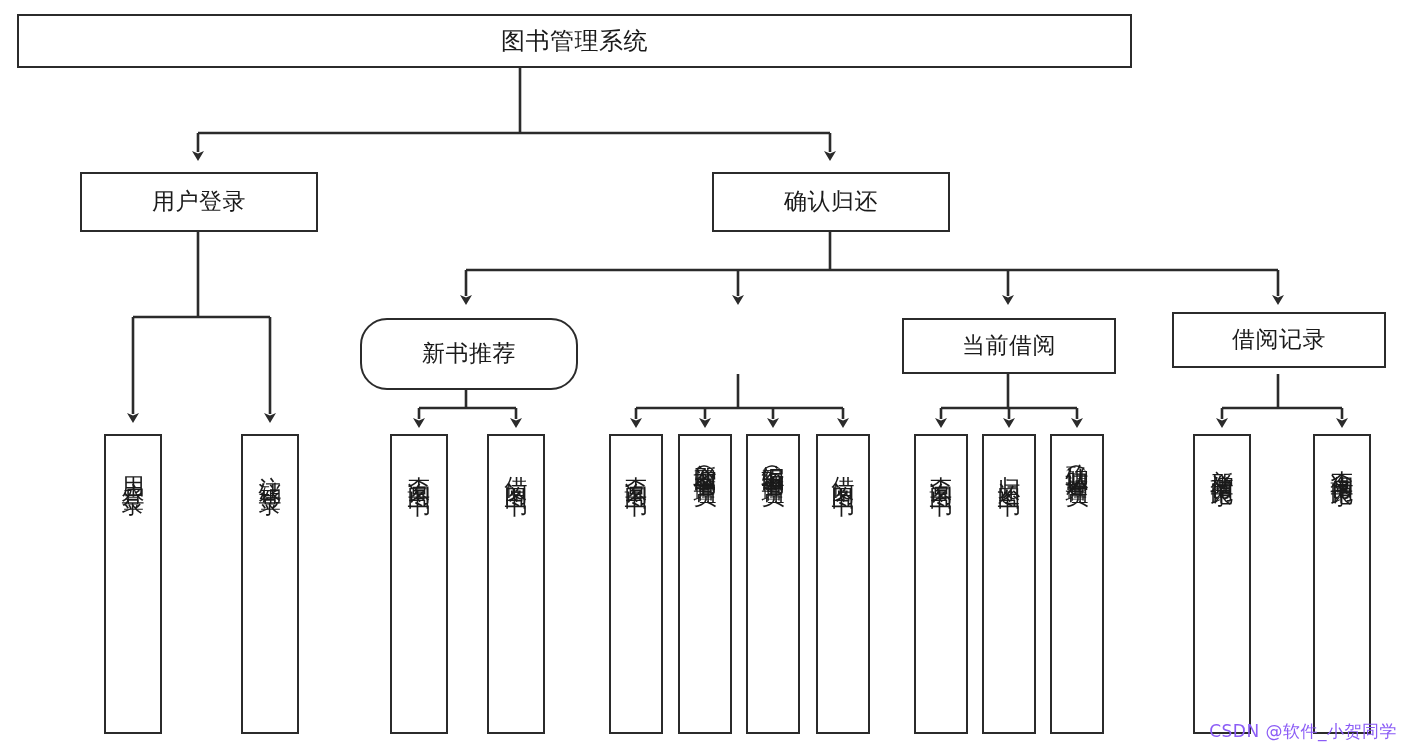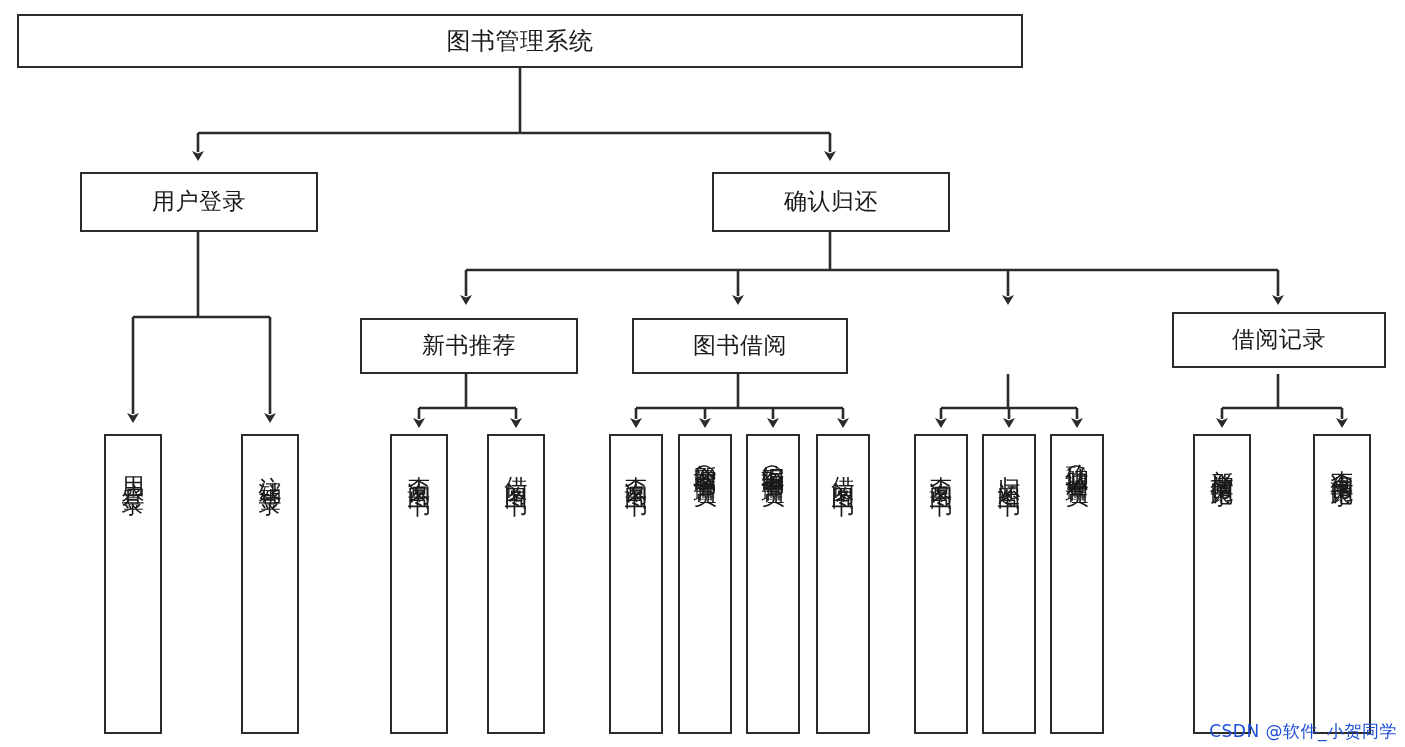--- a/index.html
+++ b/index.html
@@ -63,21 +63,21 @@
     white-space: nowrap;
   }
   .node.vert.tall .node-label {
     letter-spacing: 3px;
   }
   #watermark {
     position: absolute;
     right: 8px;
     bottom: 4px;
     font-size: 17px;
-    color: #1d4ed8;
+    color: #8b5cf6;
     letter-spacing: 0.5px;
     white-space: nowrap;
     font-family: "DejaVu Sans", "Liberation Sans", sans-serif;
   }
 </style>
 </head>
 <body>
 
 <div id="canvas">
 
@@ -124,36 +124,36 @@
       <path d="M1009,408 L1009,419" marker-end="url(#arrow)"></path>
       <path d="M1077,408 L1077,419" marker-end="url(#arrow)"></path>
 
       <path d="M1278,374 L1278,408"></path>
       <path d="M1222,408 L1342,408"></path>
       <path d="M1222,408 L1222,419" marker-end="url(#arrow)"></path>
       <path d="M1342,408 L1342,419" marker-end="url(#arrow)"></path>
     </g>
   </svg>
 
-  <div class="node root horiz" style="left:17px; top:14px; width:1006px; height:54px;">
+  <div class="node root horiz" style="left:17px; top:14px; width:1115px; height:54px;">
     <span class="node-label">图书管理系统</span>
   </div>
 
   <div class="node horiz" style="left:80px; top:172px; width:238px; height:60px;">
     <span class="node-label">用户登录</span>
   </div>
   <div class="node horiz" style="left:712px; top:172px; width:238px; height:60px;">
     <span class="node-label">确认归还</span>
   </div>
 
-  <div class="node horiz" style="left:360px; top:318px; width:218px; height:56px;">
+  <div class="node horiz" style="left:360px; top:318px; width:218px; height:72px;border-radius:27px;">
     <span class="node-label">新书推荐</span>
   </div>
-  <div class="node horiz" style="left:632px; top:318px; width:216px; height:56px;">
-    <span class="node-label">图书借阅</span>
+  <div class="node horiz" style="left:902px; top:318px; width:214px; height:56px;">
+    <span class="node-label">当前借阅</span>
   </div>
   <div class="node horiz" style="left:1172px; top:312px; width:214px; height:56px;">
     <span class="node-label">借阅记录</span>
   </div>
 
   <div class="node vert" style="left:104px; top:434px; width:58px; height:300px;">
     <span class="node-label">用户登录</span>
   </div>
   <div class="node vert" style="left:241px; top:434px; width:58px; height:300px;">
     <span class="node-label">注销登录</span>

